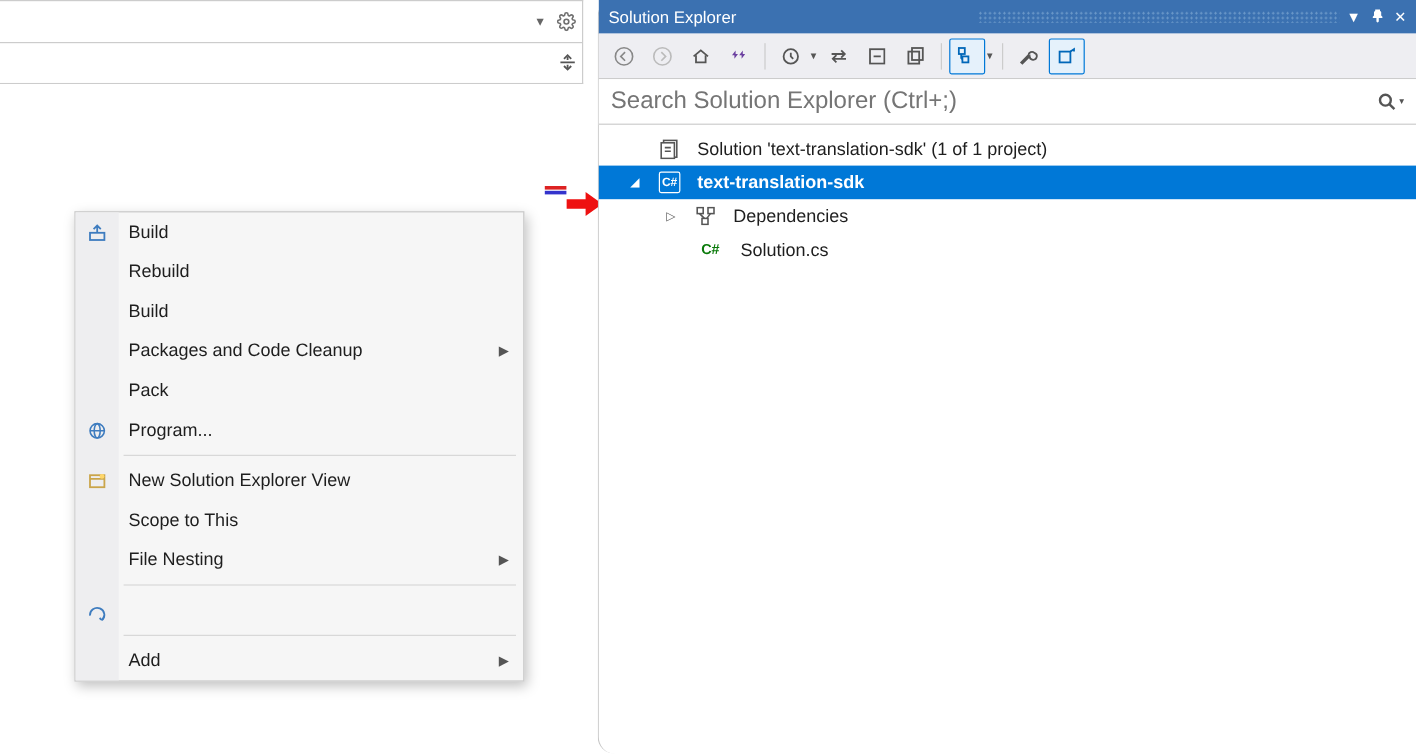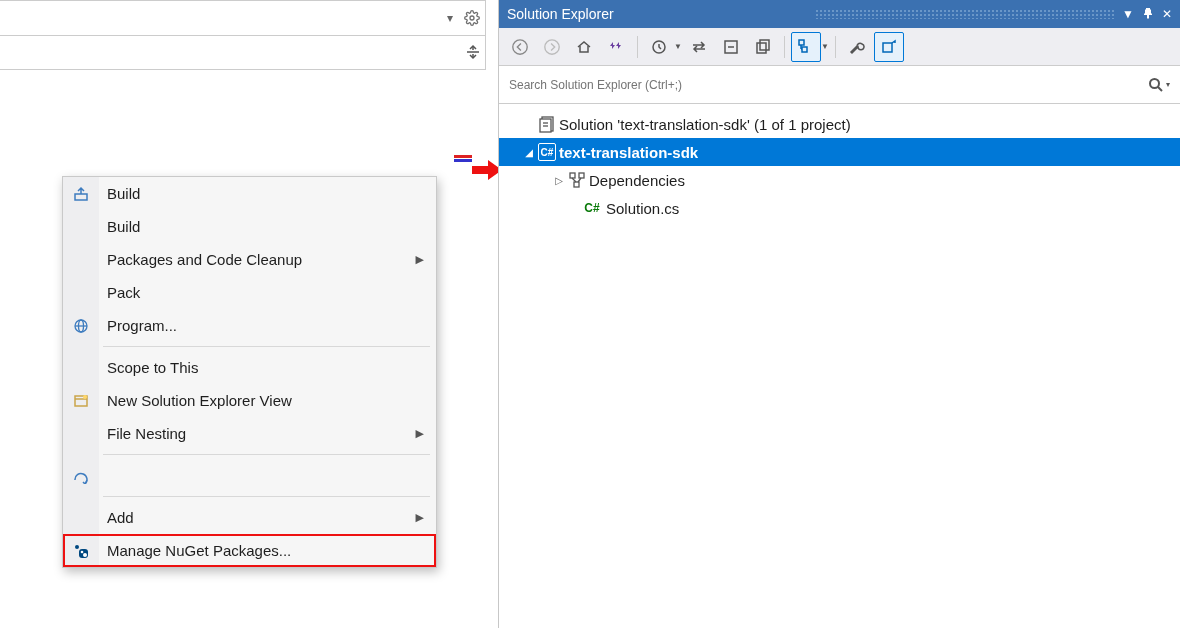--- a/index.html
+++ b/index.html
@@ -44,20 +44,21 @@
 
   
   .arrow {
     position: absolute; left: 472px; top: 160px; width: 30px; height: 20px;
   }
 
   
   .solution-panel {
     position: absolute; left: 498px; top: 0; right: 0; bottom: 0; background: #fff;
     border-left: 1px solid #c7c7c7;
+    border-radius: 14px;
   }
   .sol-title {
     height: 28px; background: #3b71b1; color: #fff; display: flex; align-items: center;
     padding: 0 8px; font-size: 14px;
   }
   .sol-title-text { flex: 1; }
   .sol-title-dots {
     flex: 1; height: 10px; margin-left: 6px;
     background-image: radial-gradient(#6a97c8 1px, transparent 1px);
     background-size: 4px 4px;
@@ -75,31 +76,31 @@
   }
   .tbbtn.sel { border: 1px solid #0078d7; background: #e5f1fb; }
   .tbsep { width: 1px; height: 22px; background: #ccc; margin: 0 4px; }
   .dropdown-arrow { font-size: 8px; color:#555; margin-left:-2px; }
 
   .sol-search {
     height: 38px; border-bottom: 1px solid #ccc; display: flex; align-items: center;
     padding: 0 10px; background: #fff;
   }
   .sol-search input {
-    flex: 1; border: none; outline: none; font-size: 12px; color: #6d6d6d;
+    flex: 1; border: none; outline: none; font-size: 20px; color: #6d6d6d;
     background: transparent;
   }
   .search-mag { color: #555; font-size: 16px; display:flex; align-items:center;}
   .search-mag .dropdown-arrow { margin-left: 2px; }
 
   .tree {
     padding-top: 6px; font-size: 15px; color: #1e1e1e;
   }
   .tree-row {
-    display: flex; align-items: center; height: 28px; padding-left: 12px; gap: 3px;
+    display: flex; align-items: center; height: 28px; padding-left: 12px; gap: 14px;
   }
   .tree-row.indent1 { padding-left: 24px; }
   .tree-row.indent2 { padding-left: 54px; }
   .tree-row.indent3 { padding-left: 82px; }
   .tree-row.selected { background: #0078d7; color: #fff; }
   .expander {
     width: 12px; height: 12px; display:flex; align-items:center; justify-content:center;
     font-size: 10px; color: #606060;
   }
   .expander.open { color: inherit; }
@@ -330,20 +331,23 @@
   <div class="menu-item">
     <span class="mi-icon icon-build">
       <svg width="16" height="16" viewBox="0 0 16 16" fill="none" stroke="#3e7cbf" stroke-width="1.5">
           <rect x="2" y="8" width="12" height="6"></rect>
           <path d="M8 8V2M5 5l3-3 3 3"></path>
         </svg>
     </span>
     <span class="mi-label">Build</span>
   </div>
   <div class="menu-item">
+    <span class="mi-label">Rebuild</span>
+  </div>
+  <div class="menu-item">
     <span class="mi-label">Build</span>
   </div>
   <div class="menu-item">
     <span class="mi-label">Packages and Code Cleanup</span>
     <span class="submenu-arrow">▶</span>
   </div>
   <div class="menu-item">
     <span class="mi-label">Pack</span>
   </div>
   <div class="menu-item">
@@ -351,54 +355,43 @@
       <svg width="16" height="16" viewBox="0 0 16 16" fill="none" stroke="#3e7cbf" stroke-width="1.3">
           <circle cx="8" cy="8" r="6"></circle>
           <ellipse cx="8" cy="8" rx="2.5" ry="6"></ellipse>
           <line x1="2" y1="8" x2="14" y2="8"></line>
         </svg>
     </span>
     <span class="mi-label">Program...</span>
   </div>
   <div class="menu-sep"></div>
   <div class="menu-item">
-    <span class="mi-label">Scope to This</span>
-  </div>
-  <div class="menu-item">
     <span class="mi-icon icon-newview">
       <svg width="16" height="16" viewBox="0 0 16 16" fill="none" stroke="#caa54a" stroke-width="1.5">
           <rect x="2" y="3" width="12" height="10"></rect>
           <line x1="2" y1="6" x2="14" y2="6"></line>
           <circle cx="12" cy="4" r="2" fill="#ffd76b" stroke="none"></circle>
         </svg>
     </span>
     <span class="mi-label">New Solution Explorer View</span>
   </div>
   <div class="menu-item">
+    <span class="mi-label">Scope to This</span>
+  </div>
+  <div class="menu-item">
     <span class="mi-label">File Nesting</span>
     <span class="submenu-arrow">▶</span>
   </div>
   <div class="menu-sep"></div>
   <div class="menu-item">
     <span class="mi-icon icon-edit">
       <svg width="16" height="16" viewBox="0 0 16 16" fill="none" stroke="#3e7cbf" stroke-width="1.5">
           <path d="M2 12a6 6 0 1 1 10 4"></path>
           <polyline points="10,14 12,16 14,12"></polyline>
         </svg>
     </span>
   </div>
   <div class="menu-sep"></div>
   <div class="menu-item">
     <span class="mi-label">Add</span>
     <span class="submenu-arrow">▶</span>
   </div>
-  <div class="menu-item highlight">
-    <span class="mi-icon icon-nuget">
-      <svg width="16" height="16" viewBox="0 0 16 16">
-          <circle cx="4" cy="4" r="2" fill="#004880"></circle>
-          <rect x="6" y="6" width="9" height="9" rx="3" fill="#004880"></rect>
-          <circle cx="9" cy="9" r="1.3" fill="#fff"></circle>
-          <circle cx="12" cy="12" r="2" fill="#fff"></circle>
-        </svg>
-    </span>
-    <span class="mi-label">Manage NuGet Packages...</span>
-  </div>
 </div>
 
 </body></html>

